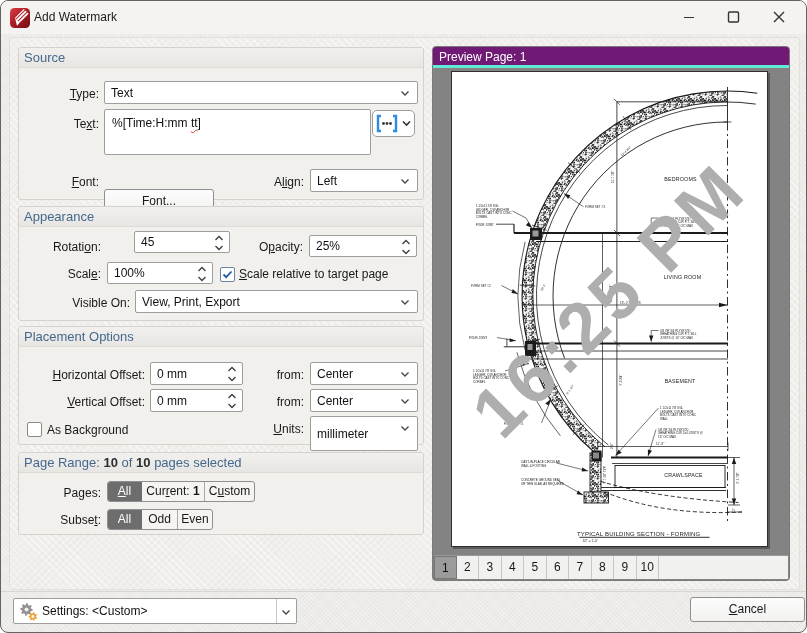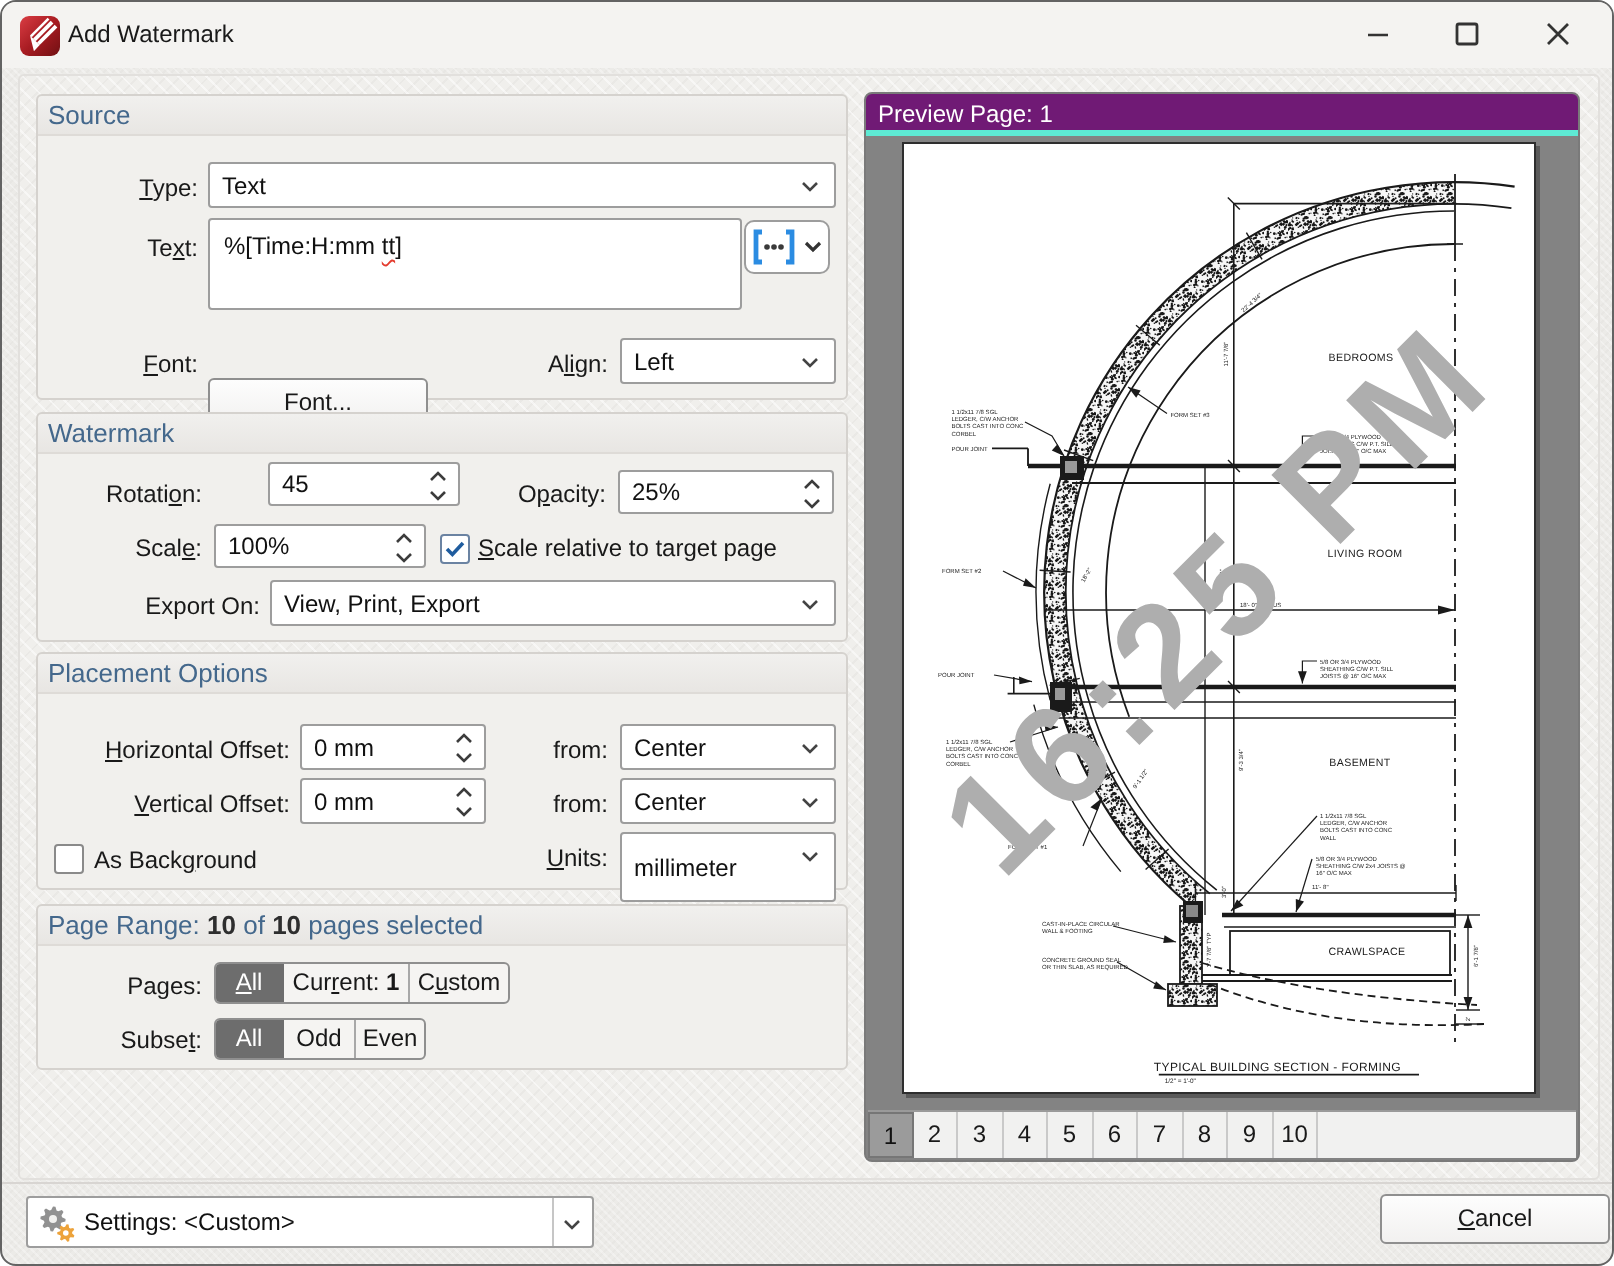--- a/index.html
+++ b/index.html
@@ -109,21 +109,21 @@
   <div class="btn" style="left:103px; top:168px; width:110px; height:24px; line-height:22px;margin-top:20px;"><u>F</u>ont...</div>
   <div class="lbl" style="left:200px; top:174px; width:103px;">A<u>li</u>gn:</div>
   <div class="inp" style="left:309px; top:168px; width:108px; height:23px;">
       <span class="txt">Left</span>
     <svg class="chev" style="right:8px; top:9px;" width="8" height="5" viewBox="0 0 8 5">
         <path d="M0.5 0.5 L4 4 L7.5 0.5" fill="none" stroke="#444" stroke-width="1.3"></path>
       </svg>
   </div>
 
   <div class="grp" style="left:17px; top:205px; width:406px; height:115px;">
-    <div class="ghead">Watermark</div>
+    <div class="ghead">Appearance</div>
   </div>
   <div class="lbl" style="left:0; top:239px; width:100px;">Rotati<u>o</u>n:</div>
   <div class="inp" style="left:106px; top:230px; width:96px; height:22px;margin-left:27px;">
       <span class="txt">45</span>
       <svg width="10" height="16" viewBox="0 0 10 16" style="position:absolute;right:5px;top:3px;">
         <path d="M1.5 5 L5 1.5 L8.5 5" fill="none" stroke="#3c3c3c" stroke-width="1.3"></path>
         <path d="M1.5 11 L5 14.5 L8.5 11" fill="none" stroke="#3c3c3c" stroke-width="1.3"></path>
       </svg>
     </div>
   <div class="lbl" style="left:200px; top:239px; width:102px;">O<u>p</u>acity:</div>
@@ -139,21 +139,21 @@
       <span class="txt">100%</span>
       <svg width="10" height="16" viewBox="0 0 10 16" style="position:absolute;right:5px;top:3px;">
         <path d="M1.5 5 L5 1.5 L8.5 5" fill="none" stroke="#3c3c3c" stroke-width="1.3"></path>
         <path d="M1.5 11 L5 14.5 L8.5 11" fill="none" stroke="#3c3c3c" stroke-width="1.3"></path>
       </svg>
     </div>
   <div class="cb" style="left:219px; top:266px; border-color:#6b83a2;"><svg width="13" height="13" viewBox="0 0 13 13">
         <path d="M2.5 6.5 L5.2 9.2 L10.5 3.5" fill="none" stroke="#1f5c9e" stroke-width="1.8"></path>
       </svg></div>
   <div class="lbl" style="left:238px; top:266px; width:200px; text-align:left;"><u>S</u>cale relative to target page</div>
-  <div class="lbl" style="left:0; top:295px; width:129px;">Export On:</div>
+  <div class="lbl" style="left:0; top:295px; width:129px;">Visible On:</div>
   <div class="inp" style="left:134px; top:289px; width:283px; height:23px;">
       <span class="txt">View, Print, Export</span>
     <svg class="chev" style="right:8px; top:9px;" width="8" height="5" viewBox="0 0 8 5">
         <path d="M0.5 0.5 L4 4 L7.5 0.5" fill="none" stroke="#444" stroke-width="1.3"></path>
       </svg>
   </div>
 
   <div class="grp" style="left:17px; top:325px; width:406px; height:119px;">
     <div class="ghead">Placement Options</div>
   </div>

